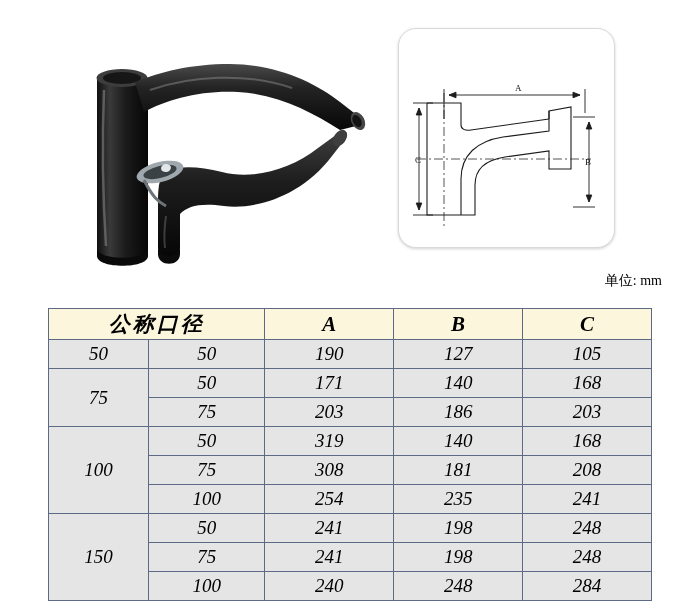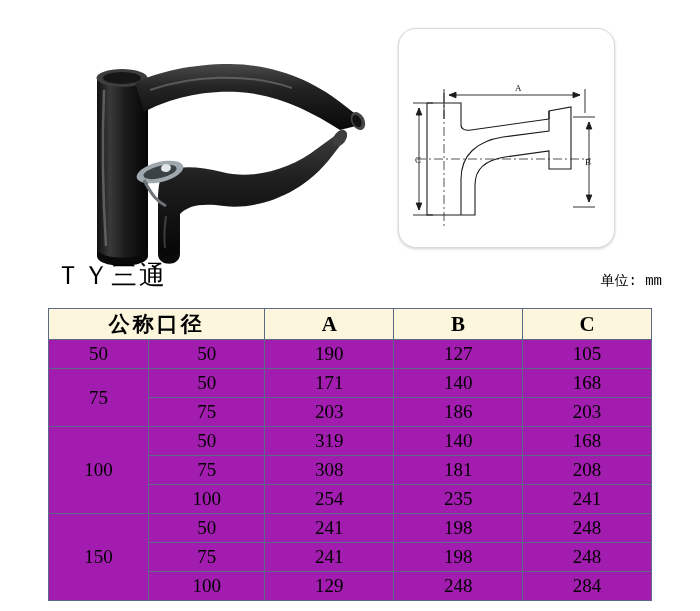--- a/index.html
+++ b/index.html
@@ -34,41 +34,41 @@
     border:1px solid #d9d9d9;
     border-radius:18px;
     box-shadow:0 1px 3px rgba(0,0,0,0.18);
     overflow:hidden;
   }
   .draw-card svg{display:block;}
 
   .unit{
     position:absolute;right:38px;top:272px;
     font-size:14px;
-    font-family:Liberation Mono, monospace;
+    font-family:Liberation Serif, serif;
     white-space:nowrap;
   }
 
   
   .tbl-wrap{
-    position:absolute;left:48px;top:308px;width:604px;
+    position:absolute;left:48px;top:308px;width:604px;font-style:italic;
   }
   table.spec{
     border-collapse:collapse;
     width:604px;
     background:#f7fbff;
   }
   table.spec th, table.spec td{
     border:1px solid #5c6a86;
     text-align:center;
     font-family:"Liberation Serif", serif;
     font-size:19px;
     height:28px;
     padding:0;
-    background:#a21caf;
+    background:#e5e5e5;
   }
   table.spec thead th{
     background:#fbf6dc;
     font-size:21px;
     font-weight:bold;
     height:30px;
   }
   table.spec th.hdr-dn{letter-spacing:3px;}
   td.dn-major{font-size:21px;}
   .col-dn{width:100px;}
@@ -128,21 +128,20 @@
       <ellipse cx="120" cy="152" rx="17" ry="6" fill="#3b4246" transform="rotate(-14 120 152)"></ellipse>
       <ellipse cx="126" cy="148" rx="5" ry="4" fill="#e2e6e8" transform="rotate(-14 126 148)"></ellipse>
       <path d="M104,160 C112,176 118,182 126,186" stroke="#6e757a" stroke-width="3" fill="none"></path>
 
       <path d="M64,70 C62,120 63,180 66,226" stroke="#7b7b7b" stroke-width="2.5" fill="none" opacity="0.65"></path>
       <path d="M110,70 C150,56 205,52 252,68" stroke="#8a8a8a" stroke-width="2" fill="none" opacity="0.5"></path>
       <path d="M126,196 C124,210 124,220 125,228" stroke="#6c6c6c" stroke-width="2" fill="none" opacity="0.5"></path>
     </svg>
   </div>
 
-  <div class="caption">ＴＹ三通</div>
 
   <div class="draw-card">
     <svg width="215" height="218" viewBox="0 0 215 218">
       <g stroke="#1c1c1c" fill="none" stroke-width="1.1">
 
         <path d="M28,74 L28,186 L62,186 L62,150
                  C62,126 78,112 104,108
                  L150,102 L150,82
                  L172,78 L172,140 L150,140 L150,122
                  L106,128 C86,131 76,140 76,156 L76,186
@@ -246,21 +245,21 @@
             <td class="col-abc">248</td>
           </tr>
           <tr>
             <td class="col-dn2">75</td>
             <td class="col-abc">241</td>
             <td class="col-abc">198</td>
             <td class="col-abc">248</td>
           </tr>
           <tr>
             <td class="col-dn2">100</td>
-            <td class="col-abc">129</td>
+            <td class="col-abc">240</td>
             <td class="col-abc">248</td>
             <td class="col-abc">284</td>
           </tr>
         </tbody>
     </table>
   </div>
 
 </div>
 
 </body></html>

